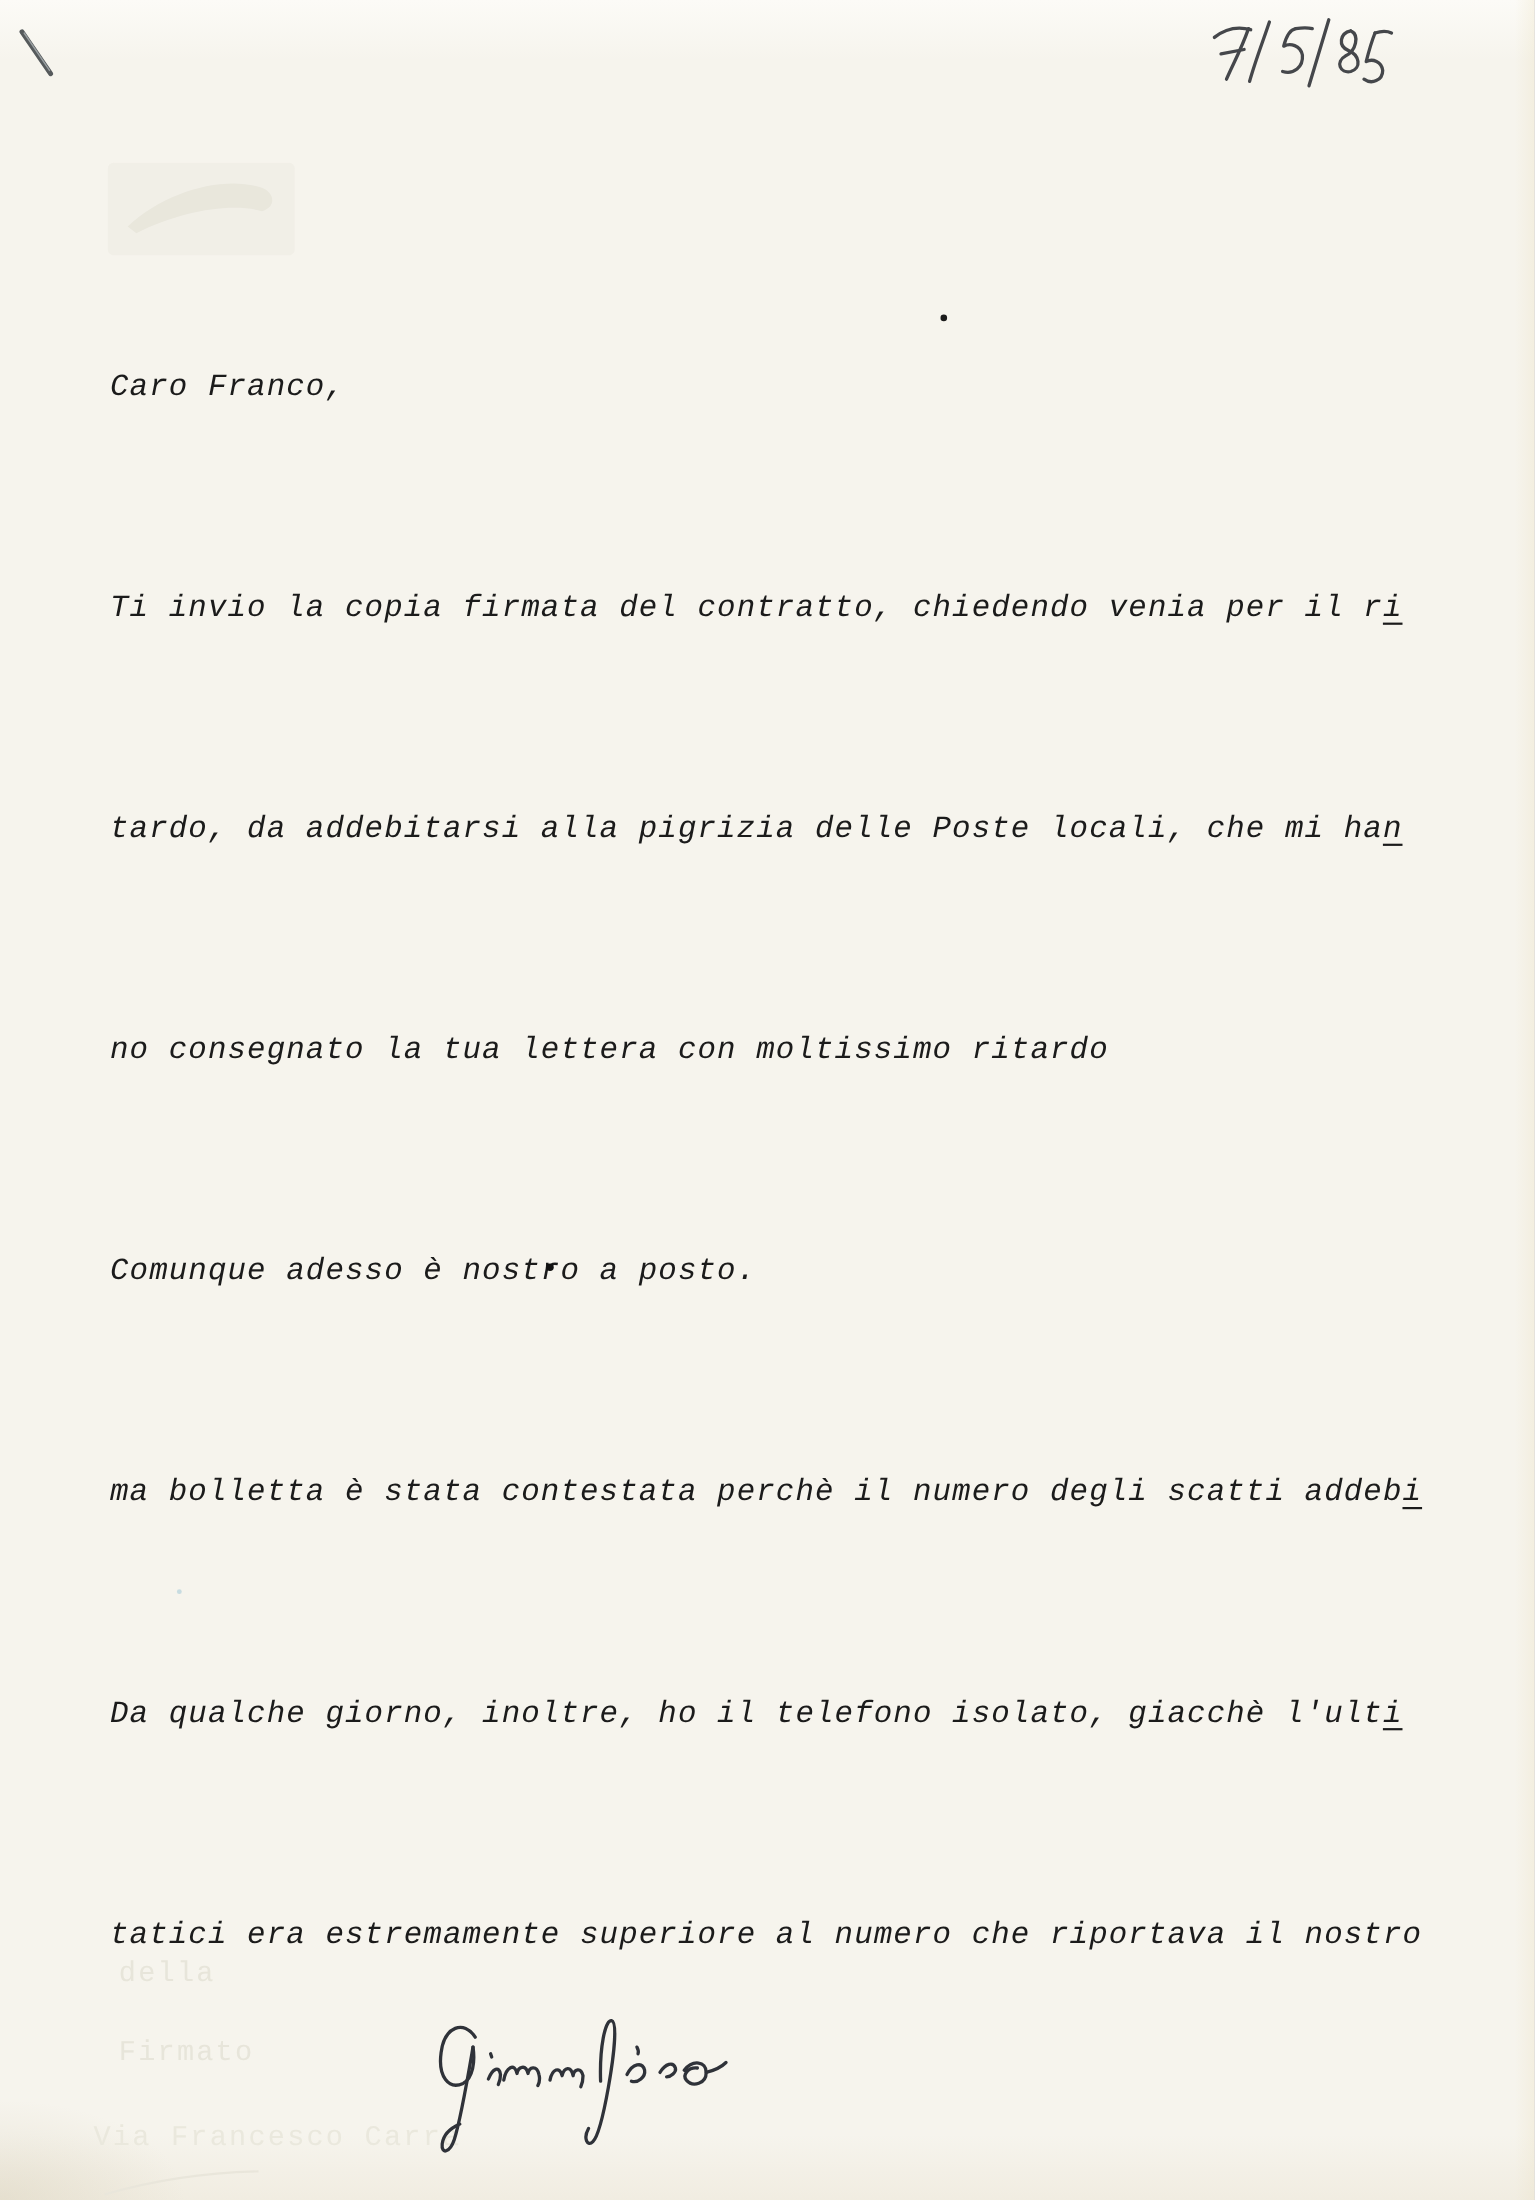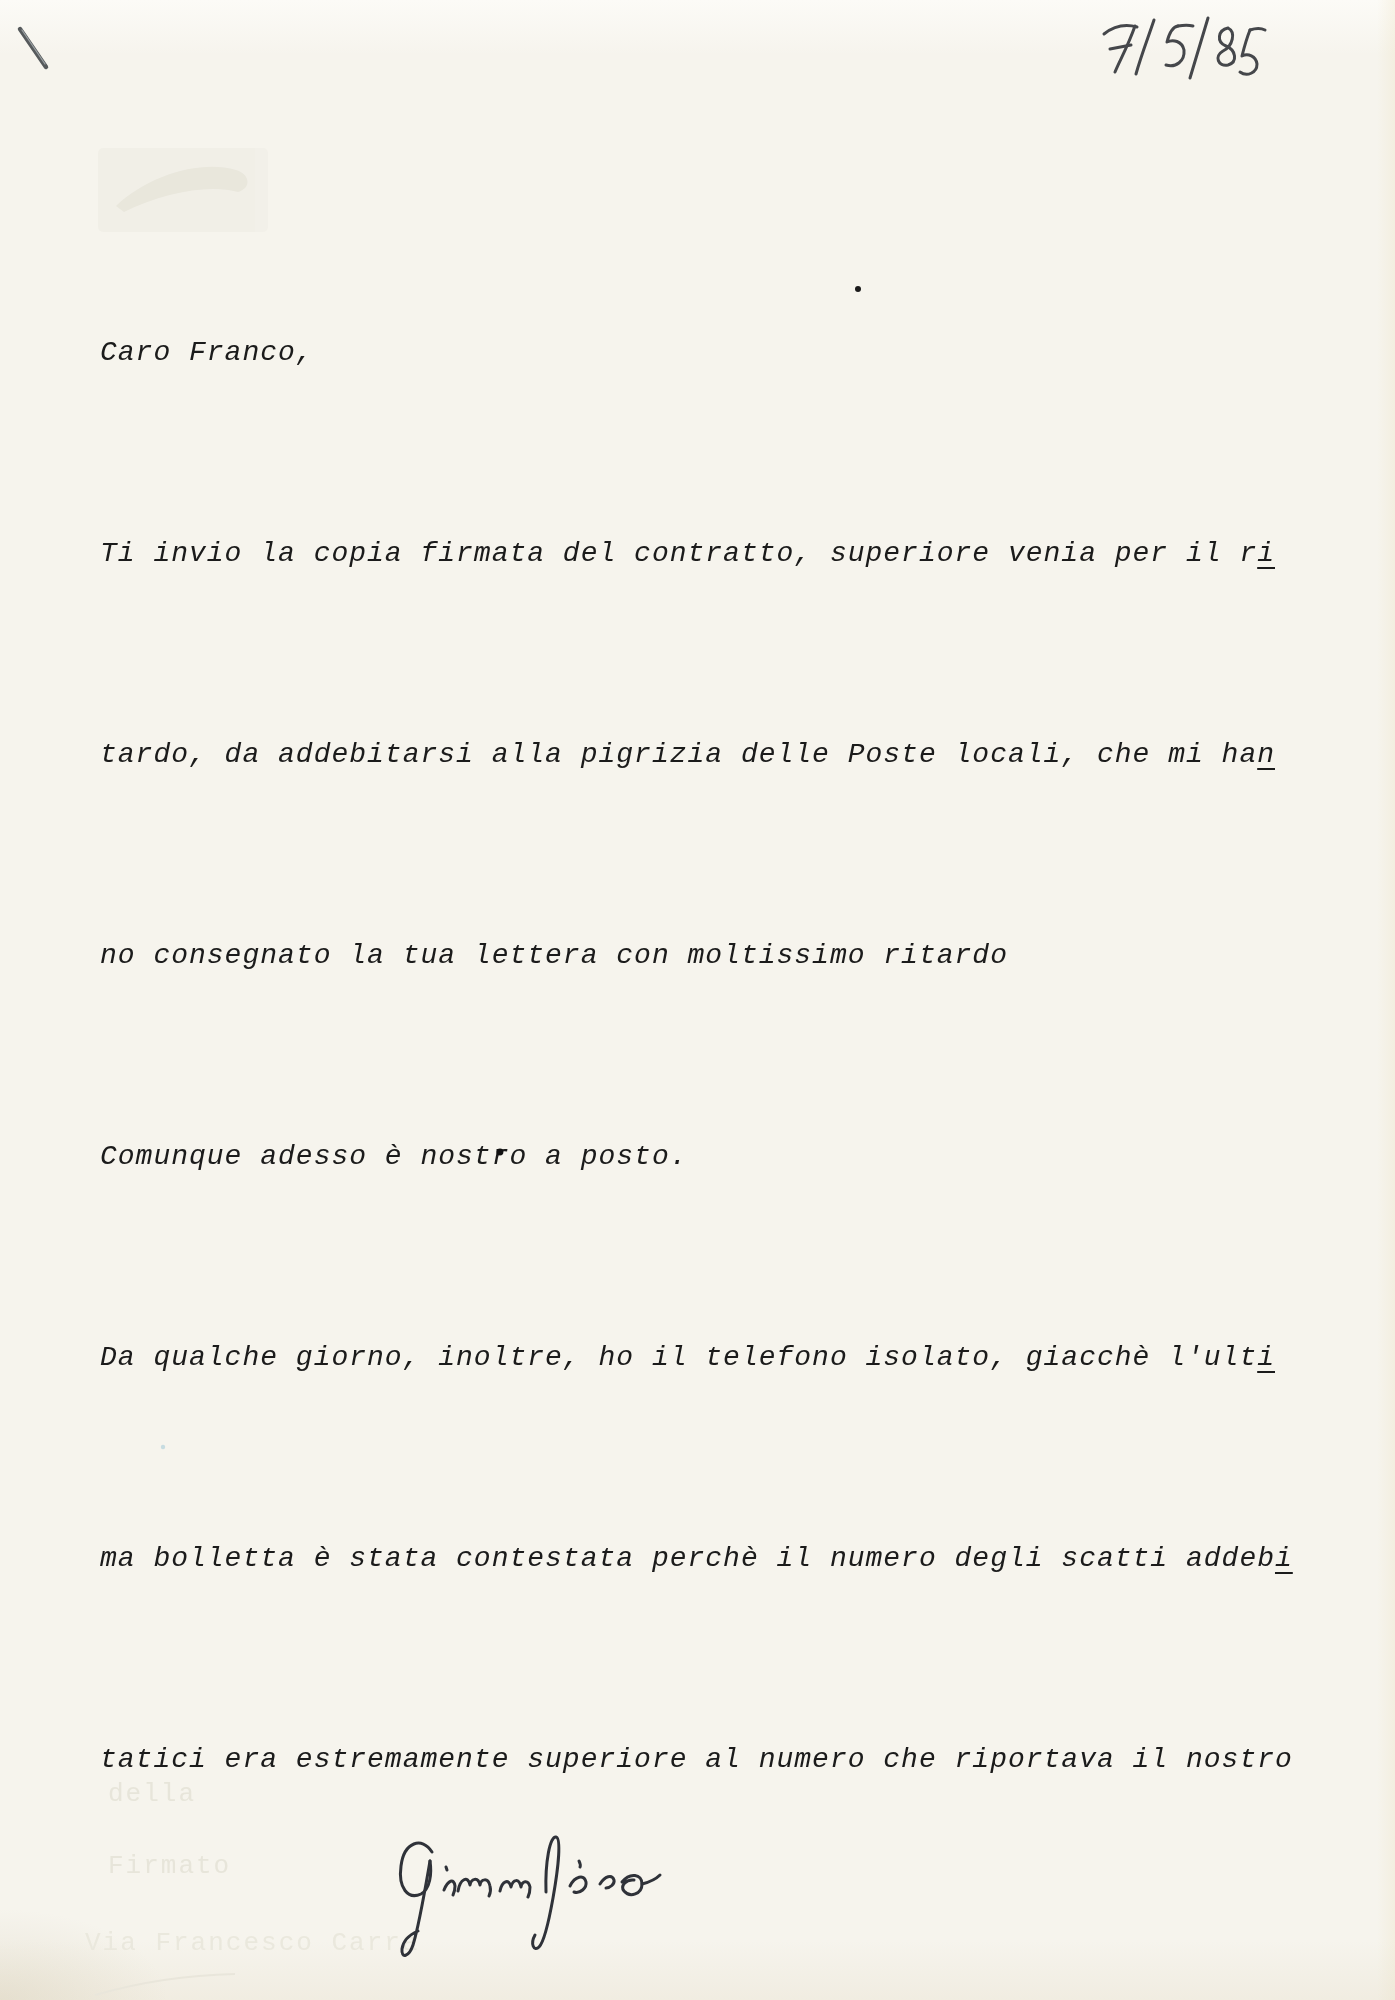--- a/index.html
+++ b/index.html
@@ -46,26 +46,26 @@
   <div class="tone-right"></div>
   <div class="tone-bottom"></div>
   <div class="tone-corner"></div>
 
   <div class="ghost g1">della</div>
   <div class="ghost g2">Firmato</div>
   <div class="ghost g3">Via Francesco Carra</div>
 
   <div class="typed">
     <div class="line"><span>Caro Franco,</span><span class="u"></span></div>
-    <div class="line"><span>Ti invio la copia firmata del contratto, superiore venia per il r</span><span class="u">i</span></div>
+    <div class="line"><span>Ti invio la copia firmata del contratto, chiedendo venia per il r</span><span class="u">i</span></div>
     <div class="line"><span>tardo, da addebitarsi alla pigrizia delle Poste locali, che mi ha</span><span class="u">n</span></div>
     <div class="line"><span>no consegnato la tua lettera con moltissimo ritardo</span><span class="u"></span></div>
     <div class="line"><span>Comunque adesso è nostro a posto.</span><span class="u"></span></div>
+    <div class="line"><span>ma bolletta è stata contestata perchè il numero degli scatti addeb</span><span class="u">i</span></div>
     <div class="line"><span>Da qualche giorno, inoltre, ho il telefono isolato, giacchè l'ult</span><span class="u">i</span></div>
-    <div class="line"><span>ma bolletta è stata contestata perchè il numero degli scatti addeb</span><span class="u">i</span></div>
     <div class="line"><span>tatici era estremamente superiore al numero che riportava il nostro</span><span class="u"></span></div>
     
     
     
     
     
     
     
     
     

